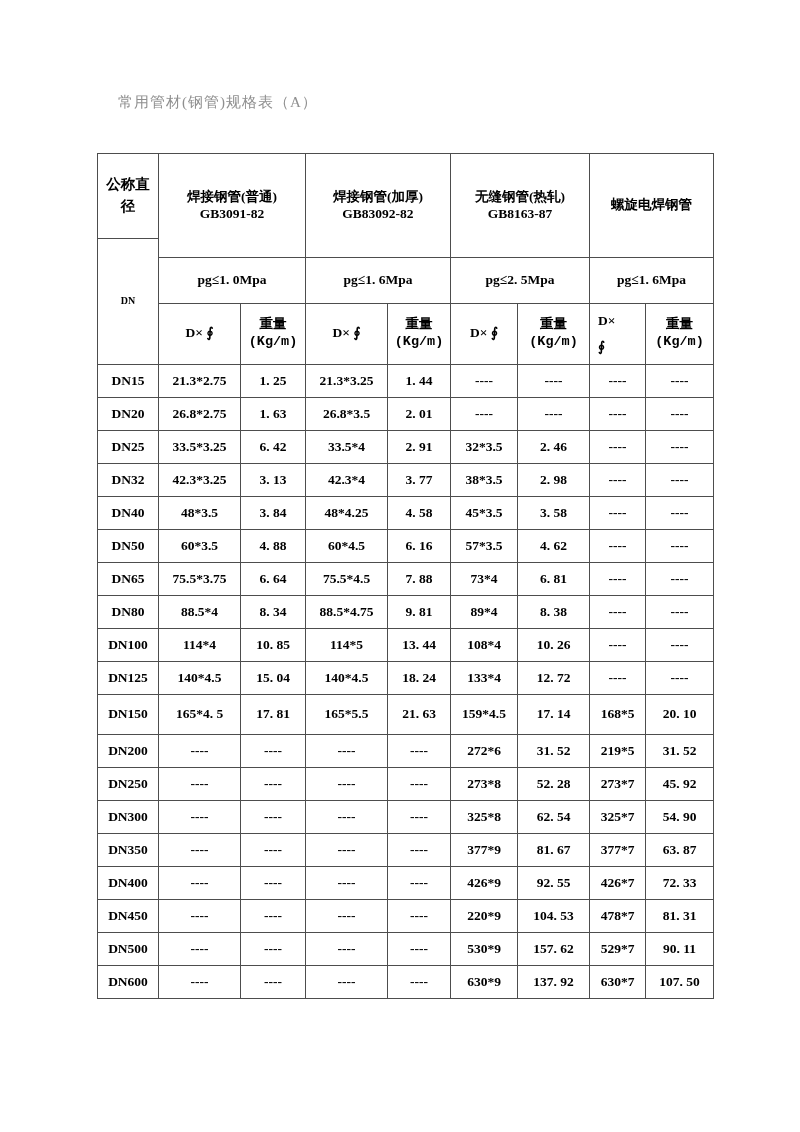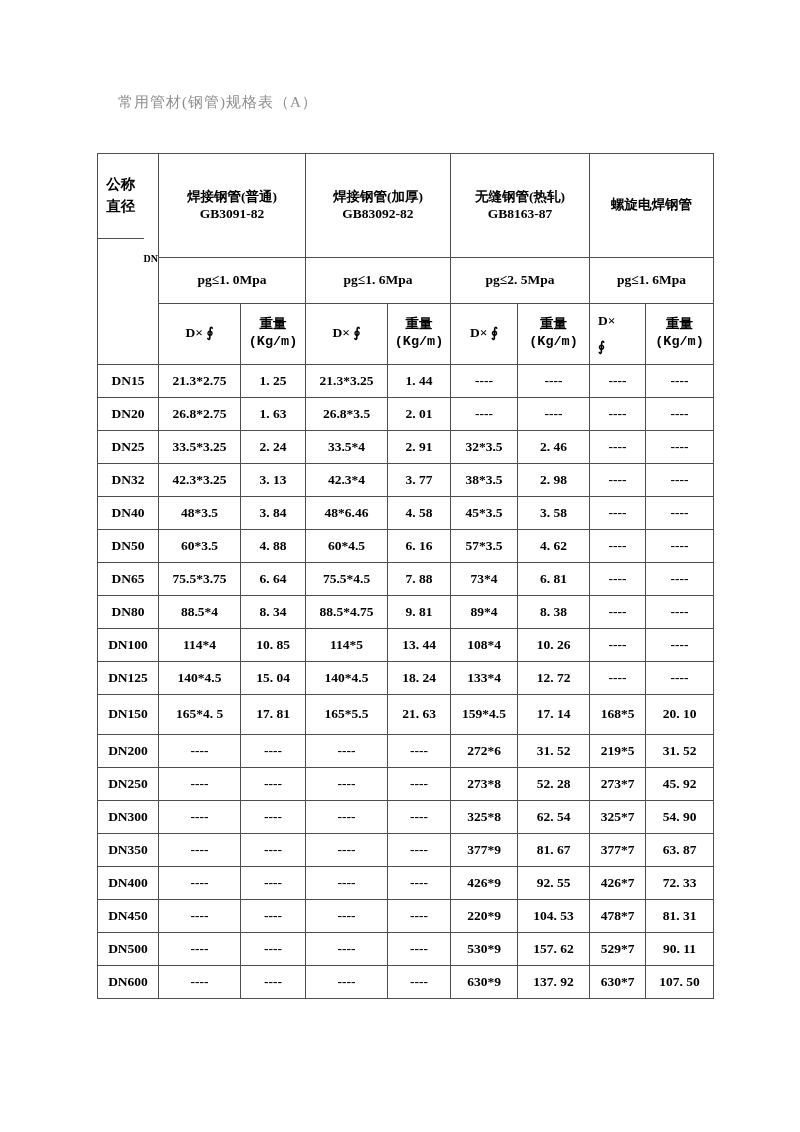--- a/index.html
+++ b/index.html
@@ -58,21 +58,21 @@
     white-space: pre-line;
     line-height: 26px;
   }
   td.weight-head {
     white-space: pre-line;
     line-height: 21px;
     font-size: 13.5px;
     font-family: Liberation Mono, monospace;
   }
   td.corner-cell { padding: 0; vertical-align: top; }
-  .corner-wrap { display: flex; flex-direction: row; height: 210px; font-family: Liberation Serif, serif; }
+  .corner-wrap { display: flex; flex-direction: column; height: 210px; font-family: Liberation Serif, serif; }
   .corner-top {
     height: 84px;
     border-bottom: 1px solid #4d4d4d;
     display: flex;
     align-items: center;
     justify-content: center;
     padding: 0 7px;
     font-size: 14.5px;
     font-weight: bold;
     line-height: 1.5;
@@ -170,21 +170,21 @@
           <td>26.8*3.5</td>
           <td>2. 01</td>
           <td>----</td>
           <td>----</td>
           <td>----</td>
           <td>----</td>
         </tr>
         <tr>
           <td class="dn">DN25</td>
           <td>33.5*3.25</td>
-          <td>2. 24</td>
+          <td>6. 42</td>
           <td>33.5*4</td>
           <td>2. 91</td>
           <td>32*3.5</td>
           <td>2. 46</td>
           <td>----</td>
           <td>----</td>
         </tr>
         <tr>
           <td class="dn">DN32</td>
           <td>42.3*3.25</td>
@@ -193,21 +193,21 @@
           <td>3. 77</td>
           <td>38*3.5</td>
           <td>2. 98</td>
           <td>----</td>
           <td>----</td>
         </tr>
         <tr>
           <td class="dn">DN40</td>
           <td>48*3.5</td>
           <td>3. 84</td>
-          <td>48*6.46</td>
+          <td>48*4.25</td>
           <td>4. 58</td>
           <td>45*3.5</td>
           <td>3. 58</td>
           <td>----</td>
           <td>----</td>
         </tr>
         <tr>
           <td class="dn">DN50</td>
           <td>60*3.5</td>
           <td>4. 88</td>

